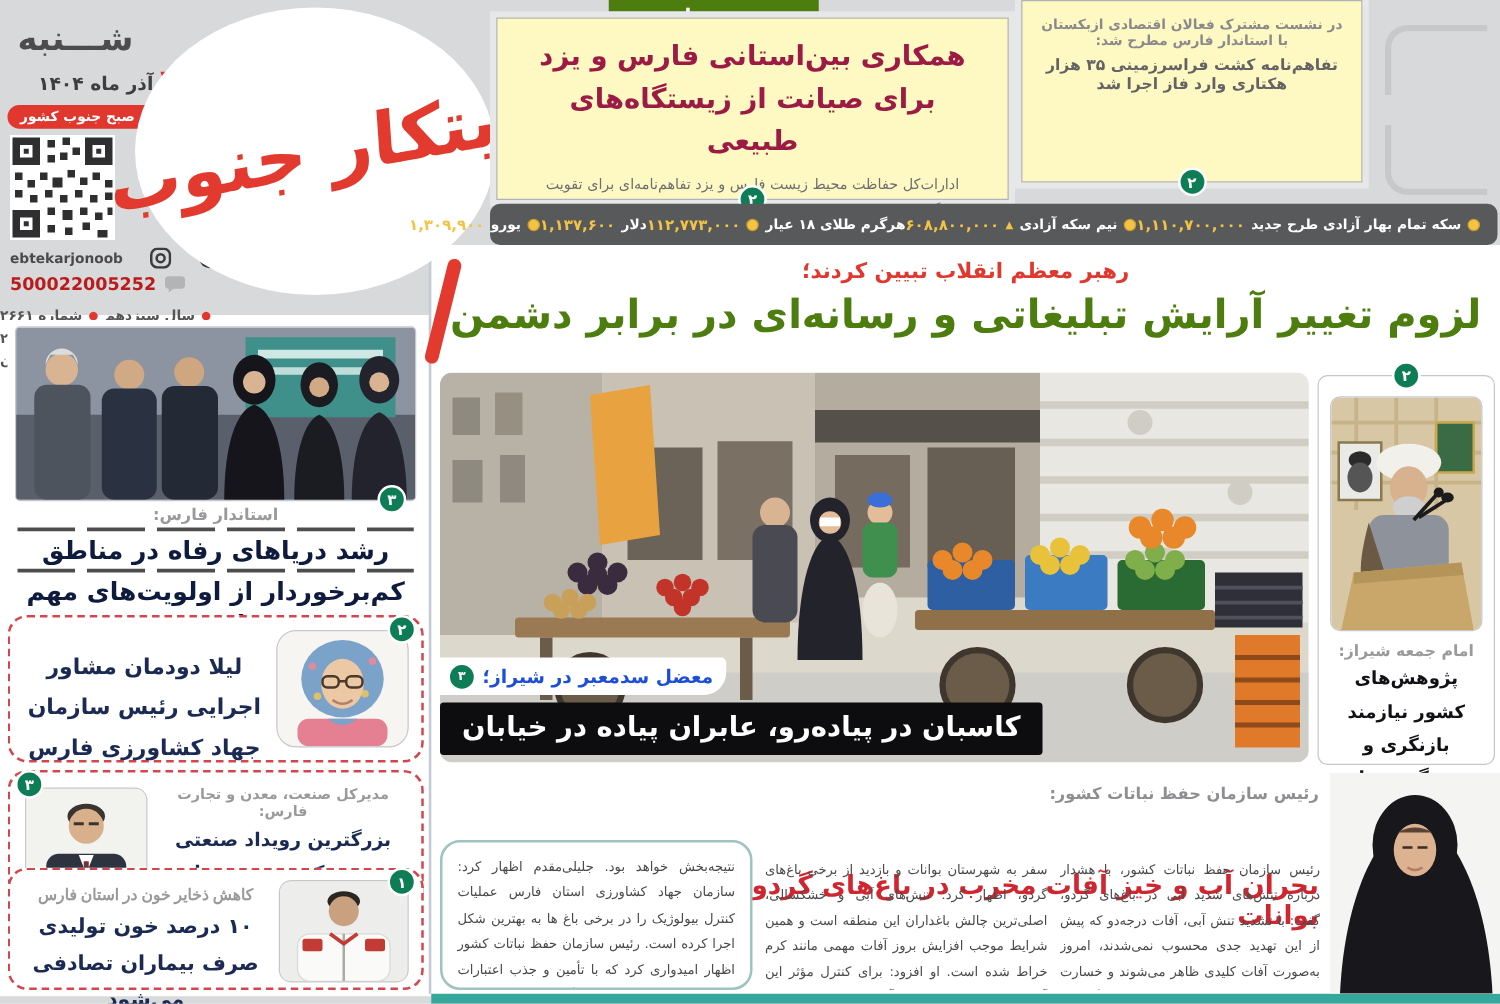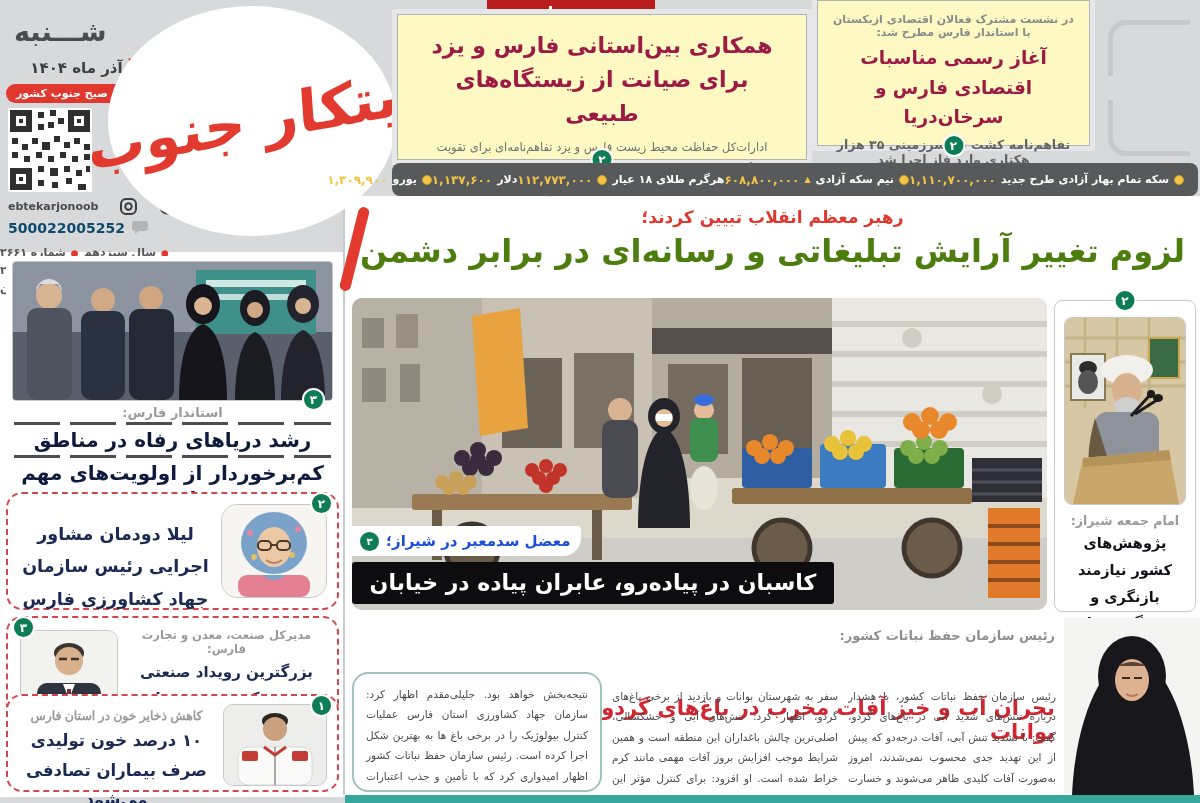--- a/index.html
+++ b/index.html
@@ -8,26 +8,26 @@
   .abs { position:absolute; }
   .white-panel { background:#fff; }
 
   
   .weekday { font-size:27px; font-weight:bold; color:#4c4c4e; }
   .dateline { font-size:15px; font-weight:bold; color:#3e3e40; }
   .dateline .day { color:#e0372e; font-size:23px; }
   .tagline { background:#e0372e; color:#fff; font-size:11px; font-weight:bold;
              border-radius:10px; padding:3px 10px; display:inline-block; }
   .social-row { display:flex; align-items:center; gap:22px; font-size:11px; font-weight:bold; color:#4a4a4c; }
-  .sms-row { display:flex; align-items:flex-start; gap:6px; font-size:14px; font-weight:bold; color:#0c4a6e; }
+  .sms-row { display:flex; align-items:flex-start; gap:6px; font-size:14px; font-weight:bold; color:#b91c1c; }
   .info-line { font-size:11px; font-weight:bold; color:#555; display:flex; gap:5px; align-items:center; justify-content:flex-start; }
   .dot { color:#e0372e; font-size:9px; }
   .logo-circle { background:#fff; border-radius:50%; display:flex; align-items:center; justify-content:center; overflow:visible; }
   .logo-text { color:#e23a2e; font-size:58px; font-weight:bold; transform:rotate(-10deg) skewX(-6deg); white-space:nowrap; }
-  .ribbon { background:#b91c1c; color:#fff; font-weight:bold; font-size:16px; text-align:center;
+  .ribbon { background:#4d7c0f; color:#fff; font-weight:bold; font-size:16px; text-align:center;
             border-radius:0 0 8px 8px; line-height:26px; }
 
   
   .card { background:#fef9c3; border:1px solid #b2b3b5; box-shadow:0 0 0 5px #e6e7e8; position:absolute; }
   .card .badge { position:absolute; bottom:-12px; left:50%; transform:translateX(-50%); }
   .maroon-hl { color:#9b1b45; font-weight:bold; text-align:center; }
   .kicker-sm { color:#8a8a8c; font-size:11px; font-weight:bold; text-align:center; }
   .body-sm { color:#6e6e70; font-size:11.5px; text-align:center; line-height:1.8; }
 
   .badge { width:23px; height:23px; border-radius:50%; background:#0e7d55; color:#fff;
@@ -187,21 +187,20 @@
 <div class="abs corner-brk" style="left:1108px;top:100px;width:82px;height:56px;border-bottom-width:5px;border-left-width:5px;border-radius:0 0 0 18px;"></div>
 
 <div class="card" style="left:397px;top:14px;width:410px;height:146px;padding:14px 18px 10px;">
   <div class="maroon-hl" style="font-size:22px;line-height:1.55;">همکاری بین‌استانی فارس و یزد برای صیانت از زیستگاه‌های طبیعی</div>
   <div class="body-sm" style="margin-top:6px;">ادارات‌کل حفاظت محیط زیست فارس و یزد تفاهم‌نامه‌ای برای تقویت هماهنگی بین‌استانی و حفاظت از زیستگاه‌های طبیعی به امضا رساندند. این سند بر همکاری در مدیریت آتش‌سوزی...</div>
   <div class="badge">۲</div>
 </div>
 
 <div class="card" style="left:817px;top:0;width:273px;height:146px;padding:12px 12px 8px;">
   <div class="kicker-sm">در نشست مشترک فعالان اقتصادی ازبکستان با استاندار فارس مطرح شد:</div>
-  <div class="maroon-hl" style="font-size:18.5px;line-height:1.6;margin-top:4px;">آغاز رسمی مناسبات اقتصادی فارس و سرخان‌دریا</div>
   <div style="color:#636365;font-size:12.5px;font-weight:bold;text-align:center;margin-top:5px;">تفاهم‌نامه کشت فراسرزمینی ۳۵ هزار هکتاری وارد فاز اجرا شد</div>
   <div class="badge">۲</div>
 </div>
 
 <div class="abs ticker" style="left:392px;top:163px;width:806px;height:33px;">
   <div class="ticker-item">
     <span class="coin"></span>
     <span class="lbl">سکه تمام بهار آزادی طرح جدید</span>
     <span class="val">۱,۱۱۰,۷۰۰,۰۰۰</span>
   </div>

